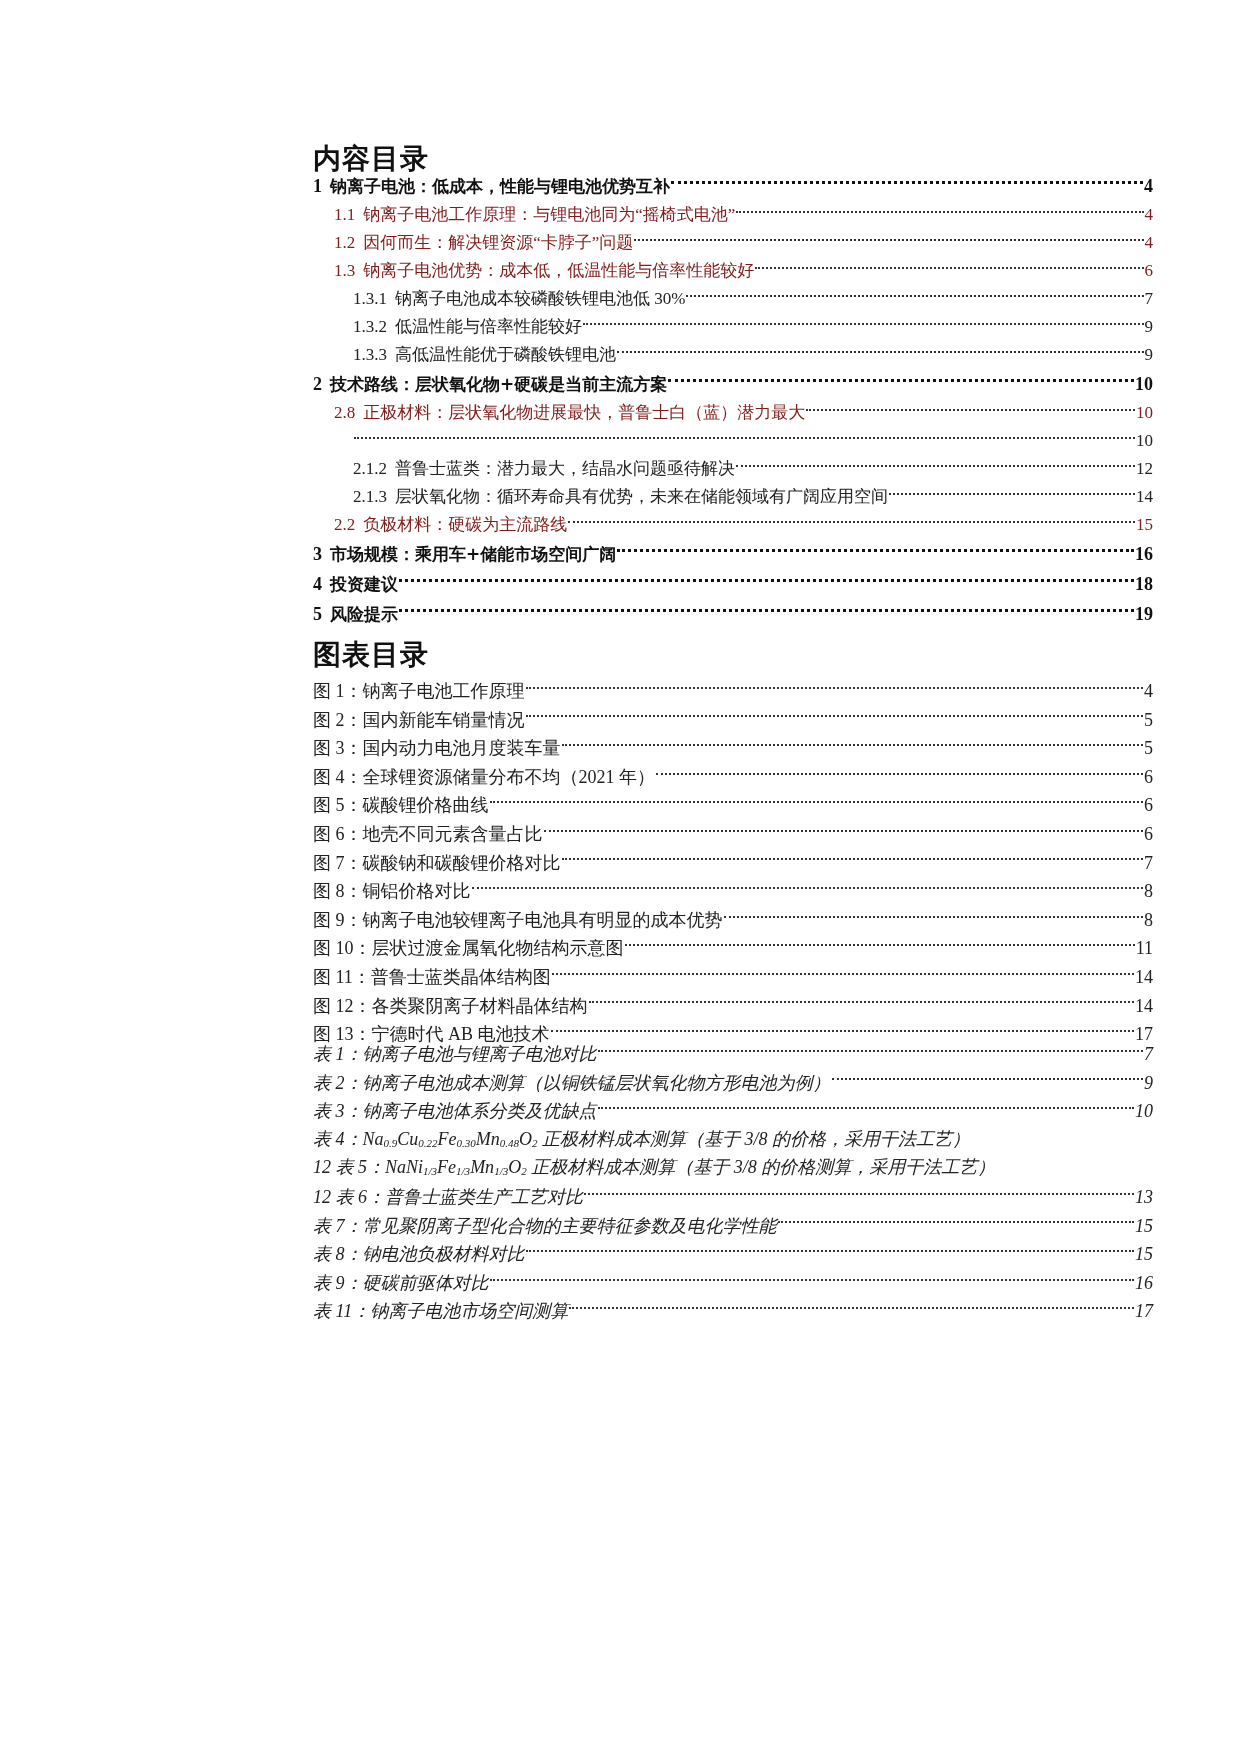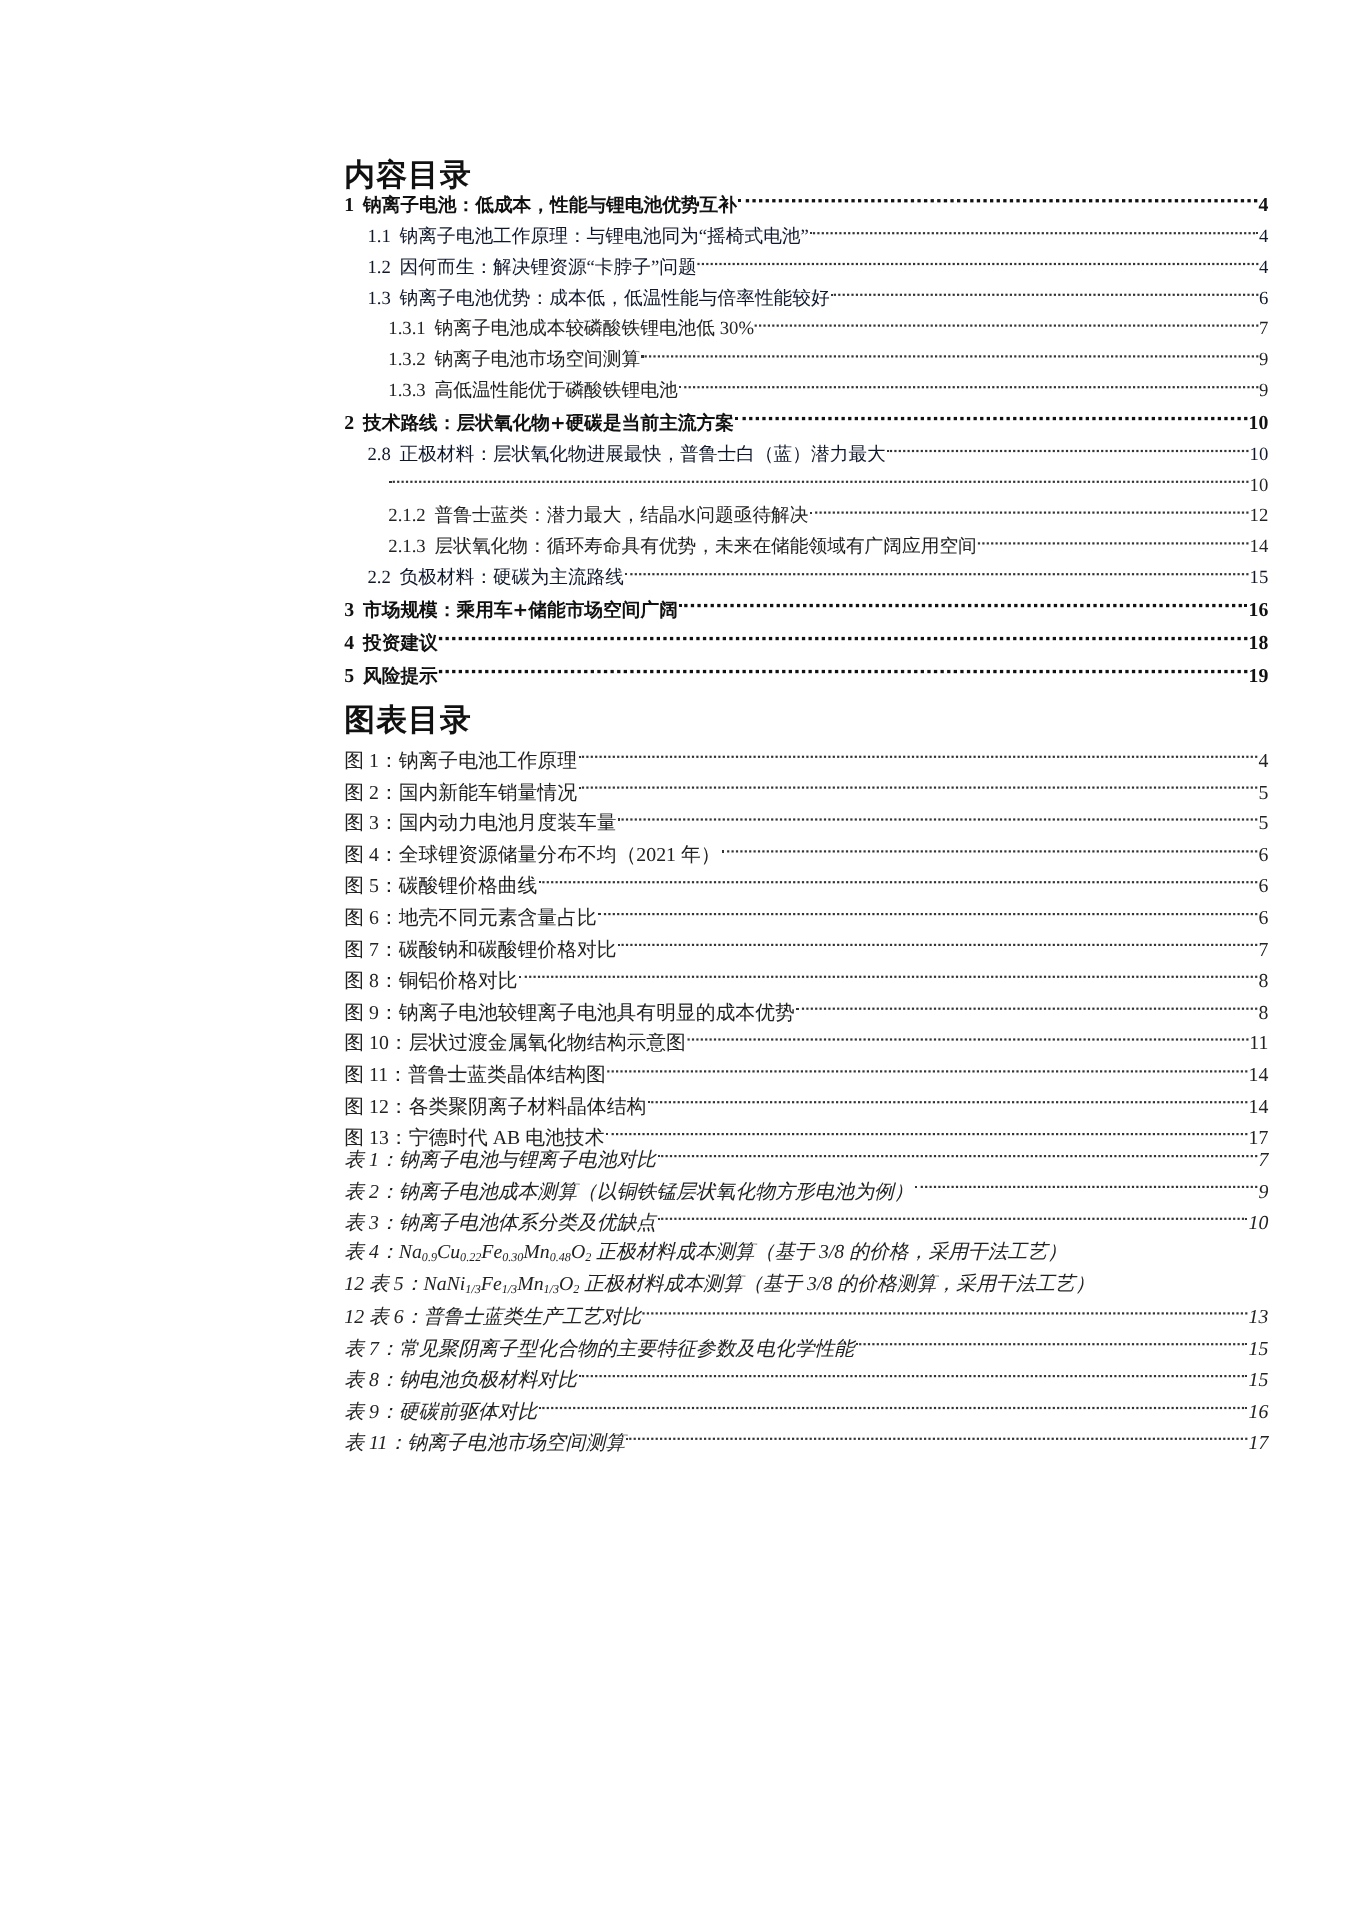--- a/index.html
+++ b/index.html
@@ -12,21 +12,21 @@
   .row { position: relative; display: flex; align-items: center; white-space: nowrap; }
   .row .label { flex: 0 0 auto; }
   .row .leader { flex: 1 1 auto; overflow: hidden; margin: 0 1px; position: relative; top: -4px;
                  border-bottom: 2px dotted #333; height: 1px; min-width: 10px; }
   .row .pg { flex: 0 0 auto; text-align: right; }
   .lvl1 { font-family: "DejaVu Sans", "Liberation Sans", sans-serif; font-weight: bold; font-size: 17px;
           height: 30px; line-height: 30px; color: #111; }
   .lvl1 .num { margin-right: 8px; font-family: "Liberation Serif", serif; font-size: 18px; }
   .lvl1 .leader { border-bottom: 3px dotted #111; }
   .lvl1 .pg { font-family: "Liberation Serif", serif; font-size: 18px; }
-  .lvl2 { font-size: 17px; height: 28px; line-height: 28px; padding-left: 21px; color: #0f172a; }
+  .lvl2 { font-size: 17px; height: 28px; line-height: 28px; padding-left: 21px; color: #7f1d1d; }
   .lvl3 { font-size: 17px; height: 28px; line-height: 28px; padding-left: 40px; color: #222; }
   .lvl2 .num, .lvl3 .num { margin-right: 8px; }
   .fig { font-size: 18px; height: 28.6px; line-height: 28.6px; color: #222; }
   .fig .pg { font-size: 18px; }
   .wrap { font-size: 18px; line-height: 28.6px; color: #222; width: 840px; text-align: justify; }
   sub.f { font-size: 11px; vertical-align: baseline; position: relative; top: 2px; }
 </style>
 </head>
 <body>
 
@@ -54,21 +54,21 @@
         <span class="label"><span class="num">1.3</span><span>钠离子电池优势：成本低，低温性能与倍率性能较好</span></span>
         <span class="leader"></span>
         <span class="pg">6</span>
       </div>
       <div class="row lvl3">
         <span class="label"><span class="num">1.3.1</span><span>钠离子电池成本较磷酸铁锂电池低 30%</span></span>
         <span class="leader"></span>
         <span class="pg">7</span>
       </div>
       <div class="row lvl3">
-        <span class="label"><span class="num">1.3.2</span><span>钠离子电池市场空间测算</span></span>
+        <span class="label"><span class="num">1.3.2</span><span>低温性能与倍率性能较好</span></span>
         <span class="leader"></span>
         <span class="pg">9</span>
       </div>
       <div class="row lvl3">
         <span class="label"><span class="num">1.3.3</span><span>高低温性能优于磷酸铁锂电池</span></span>
         <span class="leader"></span>
         <span class="pg">9</span>
       </div>
       <div class="row lvl1">
         <span class="label"><span class="num">2</span><span>技术路线：层状氧化物+硬碳是当前主流方案</span></span>

